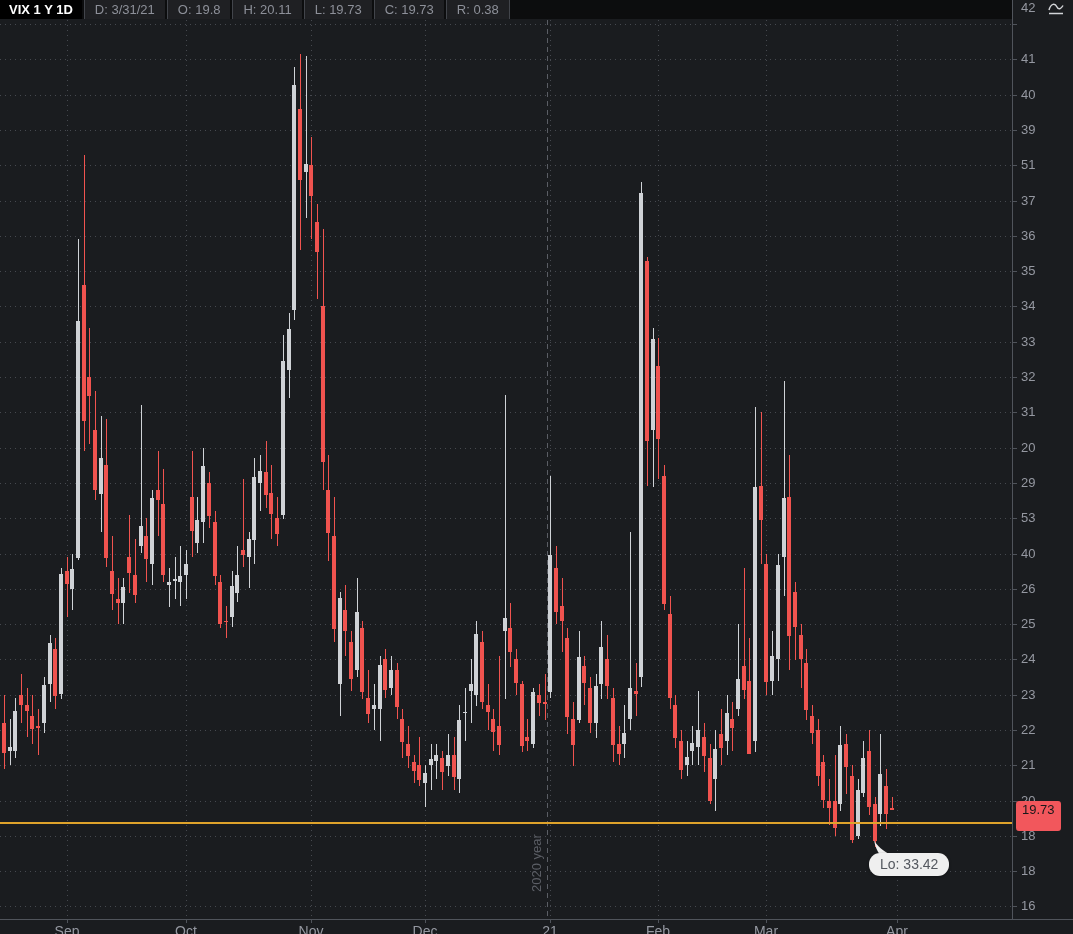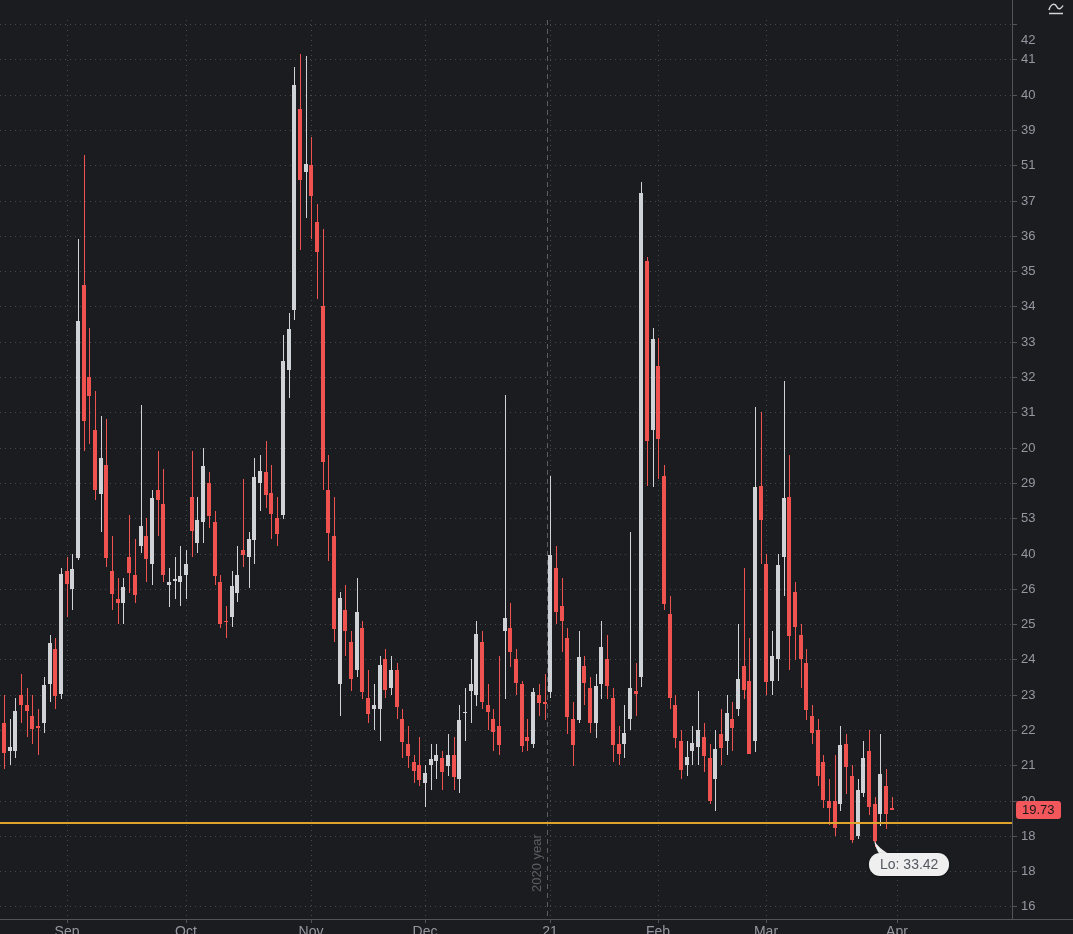--- a/index.html
+++ b/index.html
@@ -33,21 +33,21 @@
   #yaxis{position:absolute;left:1013px;top:0;width:60px;height:919px;z-index:5;}
   .ylab{position:absolute;left:8px;color:#9598a1;font-size:13px;line-height:15px;}
   .ytick{position:absolute;left:0;width:4px;height:1px;background:#50545b;}
   #xaxis{position:absolute;left:0;top:920px;width:1073px;height:14px;z-index:5;}
   .xlab{position:absolute;top:3px;color:#9598a1;font-size:14px;transform:translateX(-50%);white-space:nowrap;}
   .xtick{position:absolute;top:-1px;width:1px;height:4px;background:#50545b;}
 
   
   .year-label{position:absolute;left:497px;top:855px;width:80px;height:16px;text-align:center;
       color:#5c5f66;font-size:13px;transform:rotate(-90deg);z-index:2;}
-  .price-chip{position:absolute;left:1016px;top:801px;height:18px;padding:0 6px;border-radius:3px;
+  .price-chip{position:absolute;left:1016px;top:801px;height:30px;padding:0 6px;border-radius:3px;
       background:#f2575c;color:#17181a;font-size:13px;line-height:18px;z-index:8;}
   .lo-tip{position:absolute;left:869px;top:853px;height:23px;padding:0 11px;border-radius:11px;
       background:#efefef;color:#54585f;font-size:14px;line-height:23px;z-index:7;
       box-shadow:0 1px 3px rgba(0,0,0,.4);}
   .tip-tail{position:absolute;left:866px;top:838px;z-index:6;}
   .icon-btn{position:absolute;left:1045px;top:1px;width:22px;height:17px;z-index:9;
       display:flex;align-items:center;justify-content:center;cursor:pointer;}
 </style>
 </head>
 <body>
@@ -405,21 +405,21 @@
       <div class="wick" style="left: 892px; top: 797px; height: 13px; background: rgb(240, 83, 79);"></div>
       <div class="cbody" style="left: 890px; top: 808px; height: 2px; background: rgb(240, 83, 79);"></div>
     </div>
 
   <div class="alert-line" style="top: 822px; background: rgb(223, 163, 43);"></div>
 
   <div class="v-border"></div>
   <div class="h-border"></div>
 
   <div id="yaxis">
-      <div class="ylab" style="top: 32px;">42</div>
+      <div class="ylab" style="top: 0;">42</div>
       <div class="ytick" style="top: 24px;"></div>
       <div class="ylab" style="top: 51px;">41</div>
       <div class="ytick" style="top: 59px;"></div>
       <div class="ylab" style="top: 87px;">40</div>
       <div class="ytick" style="top: 95px;"></div>
       <div class="ylab" style="top: 122px;">39</div>
       <div class="ytick" style="top: 130px;"></div>
       <div class="ylab" style="top: 157px;">51</div>
       <div class="ytick" style="top: 165px;"></div>
       <div class="ylab" style="top: 193px;">37</div>
@@ -478,20 +478,30 @@
       <div class="xlab" style="left: 550px;">21</div>
       <div class="xtick" style="left: 550px;"></div>
       <div class="xlab" style="left: 658px;">Feb</div>
       <div class="xtick" style="left: 658px;"></div>
       <div class="xlab" style="left: 766px;">Mar</div>
       <div class="xtick" style="left: 766px;"></div>
       <div class="xlab" style="left: 897px;">Apr</div>
       <div class="xtick" style="left: 897px;"></div>
     </div>
 
+  <div class="header">
+    <span class="sym">VIX 1 Y 1D</span>
+    <span class="fld">D: 3/31/21</span>
+    <span class="fld">O: 19.8</span>
+    <span class="fld">H: 20.11</span>
+    <span class="fld">L: 19.73</span>
+    <span class="fld">C: 19.73</span>
+    <span class="fld">R: 0.38</span>
+    <span class="hdr-rest"></span>
+  </div>
 
   <div class="icon-btn">
     <span>
       <svg width="20" height="16" viewBox="0 0 20 16">
         <path d="M3 10 C5 3 9 3 11 7 C12.5 10 15 9 17 5.5" stroke="#d2d4d8" stroke-width="1.5" fill="none"></path>
         <line x1="3" y1="13.5" x2="17" y2="13.5" stroke="#d2d4d8" stroke-width="1.5"></line>
       </svg>
     </span>
   </div>
 

